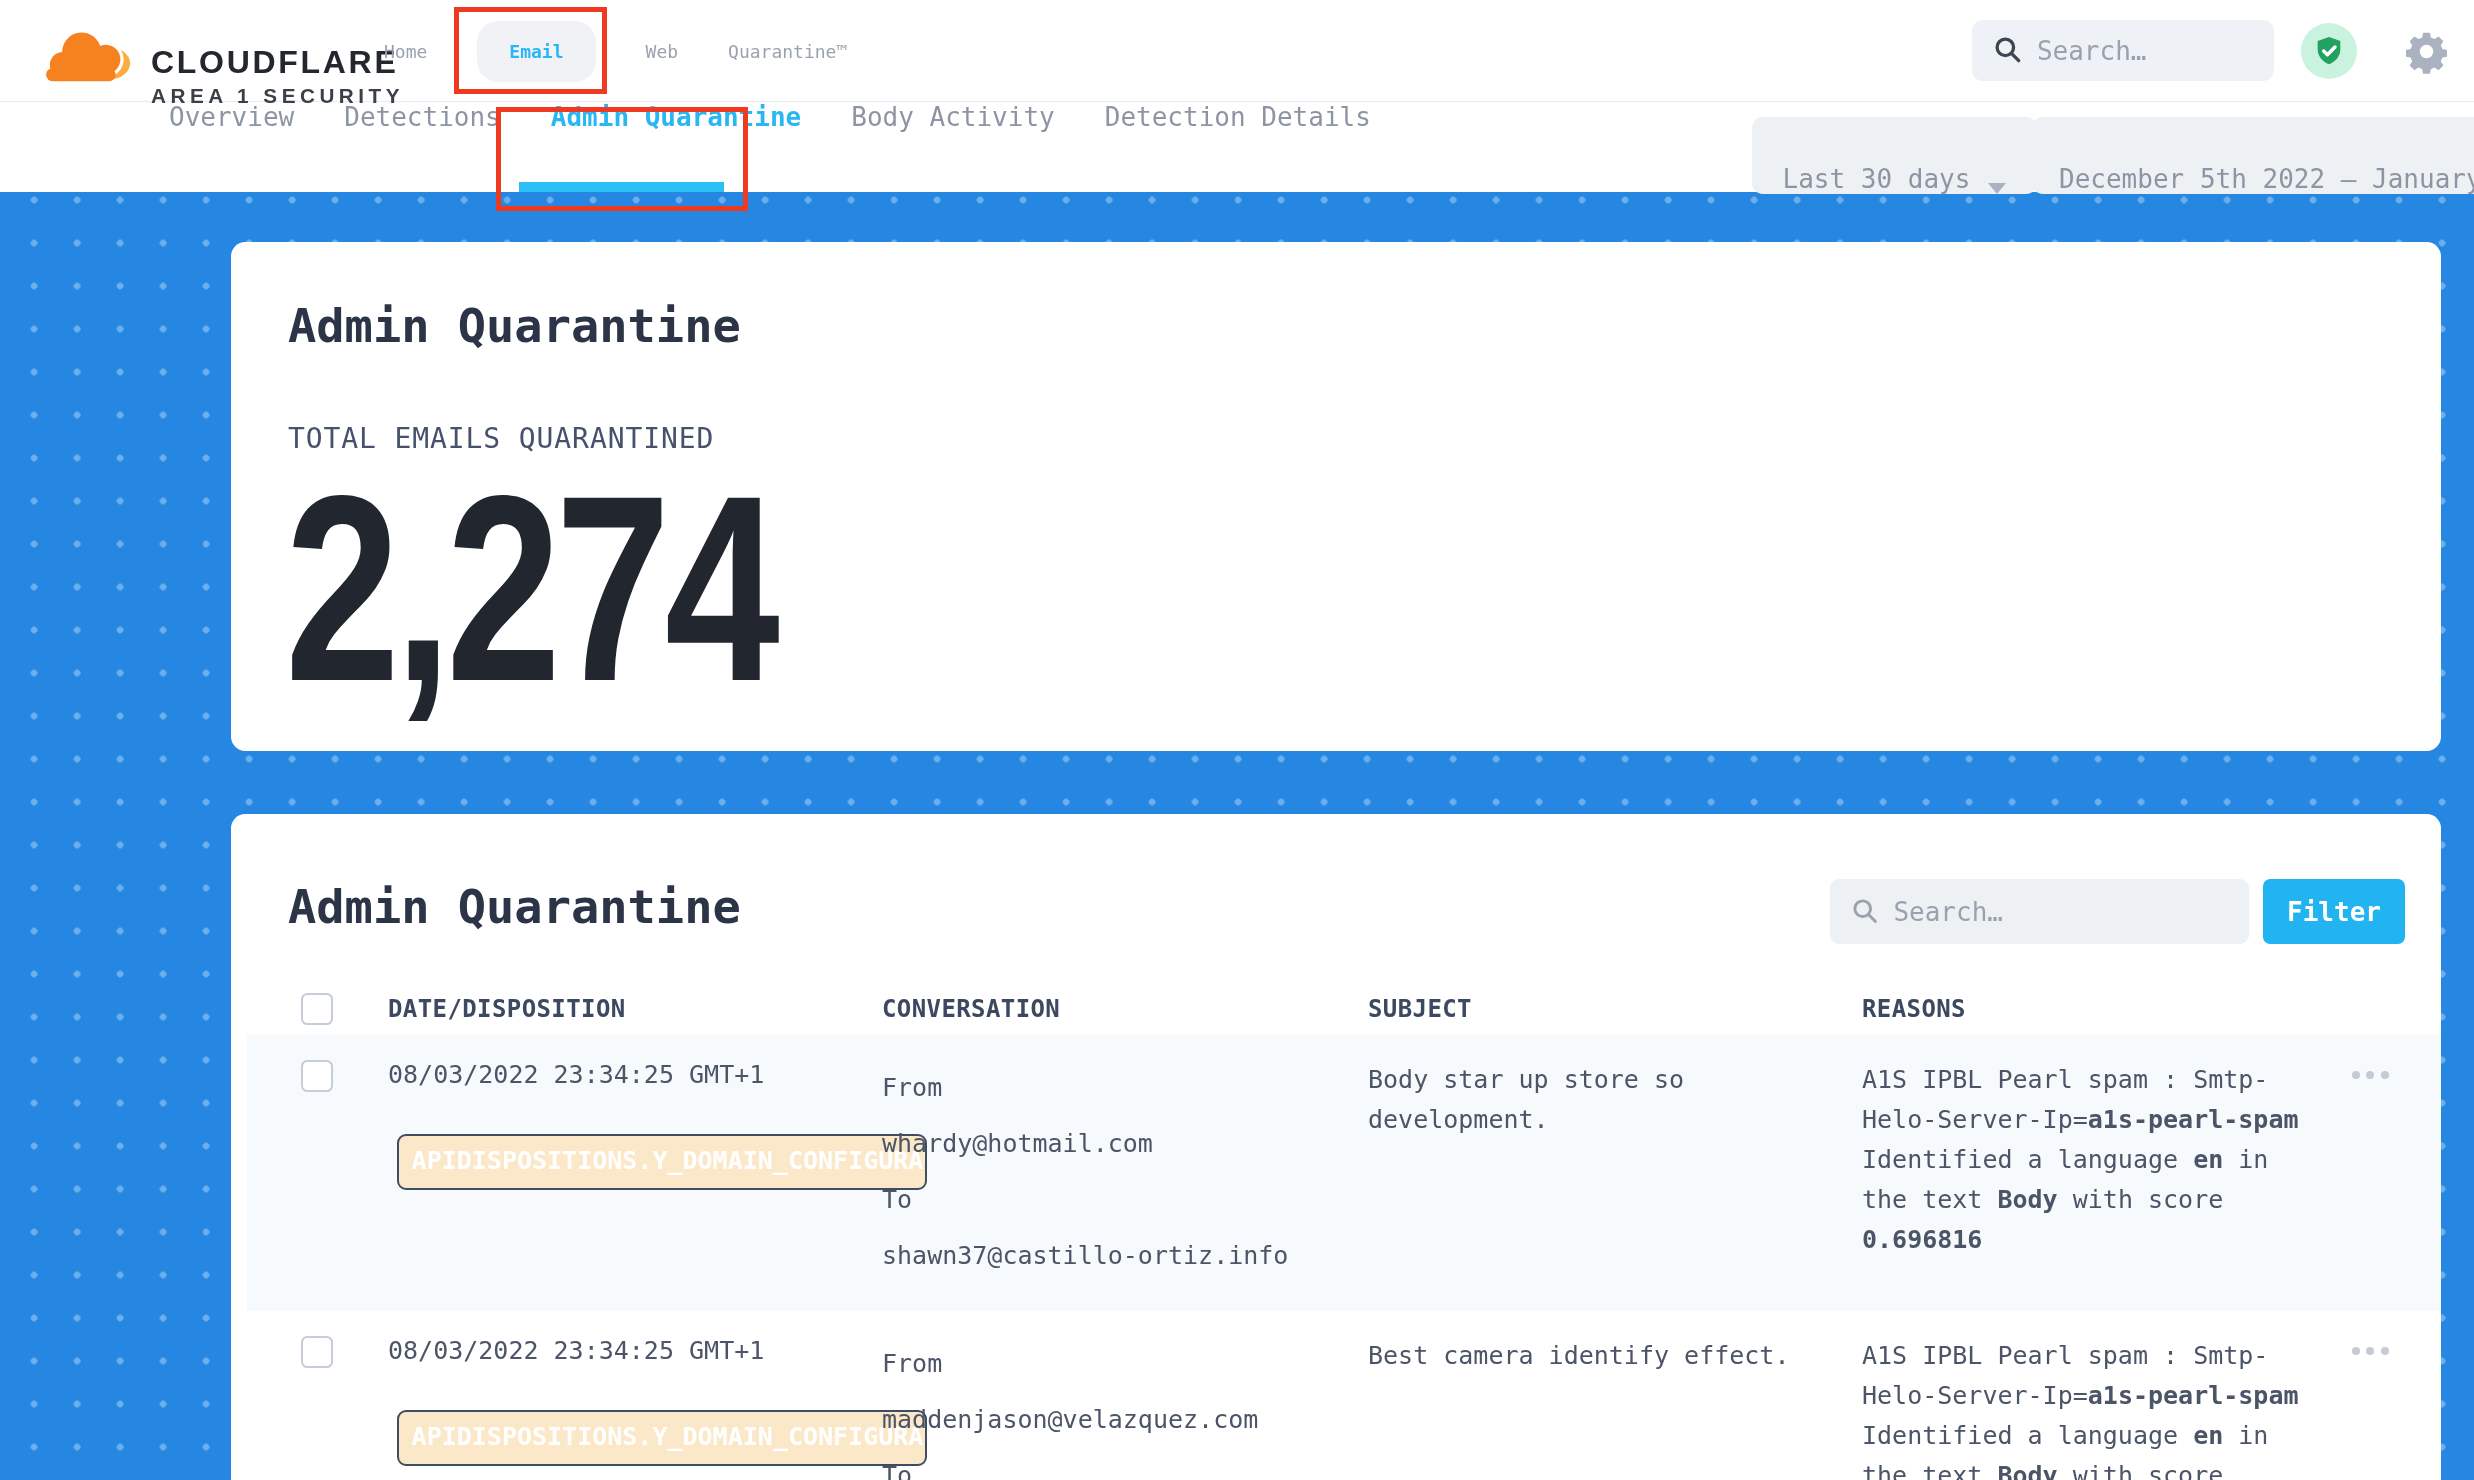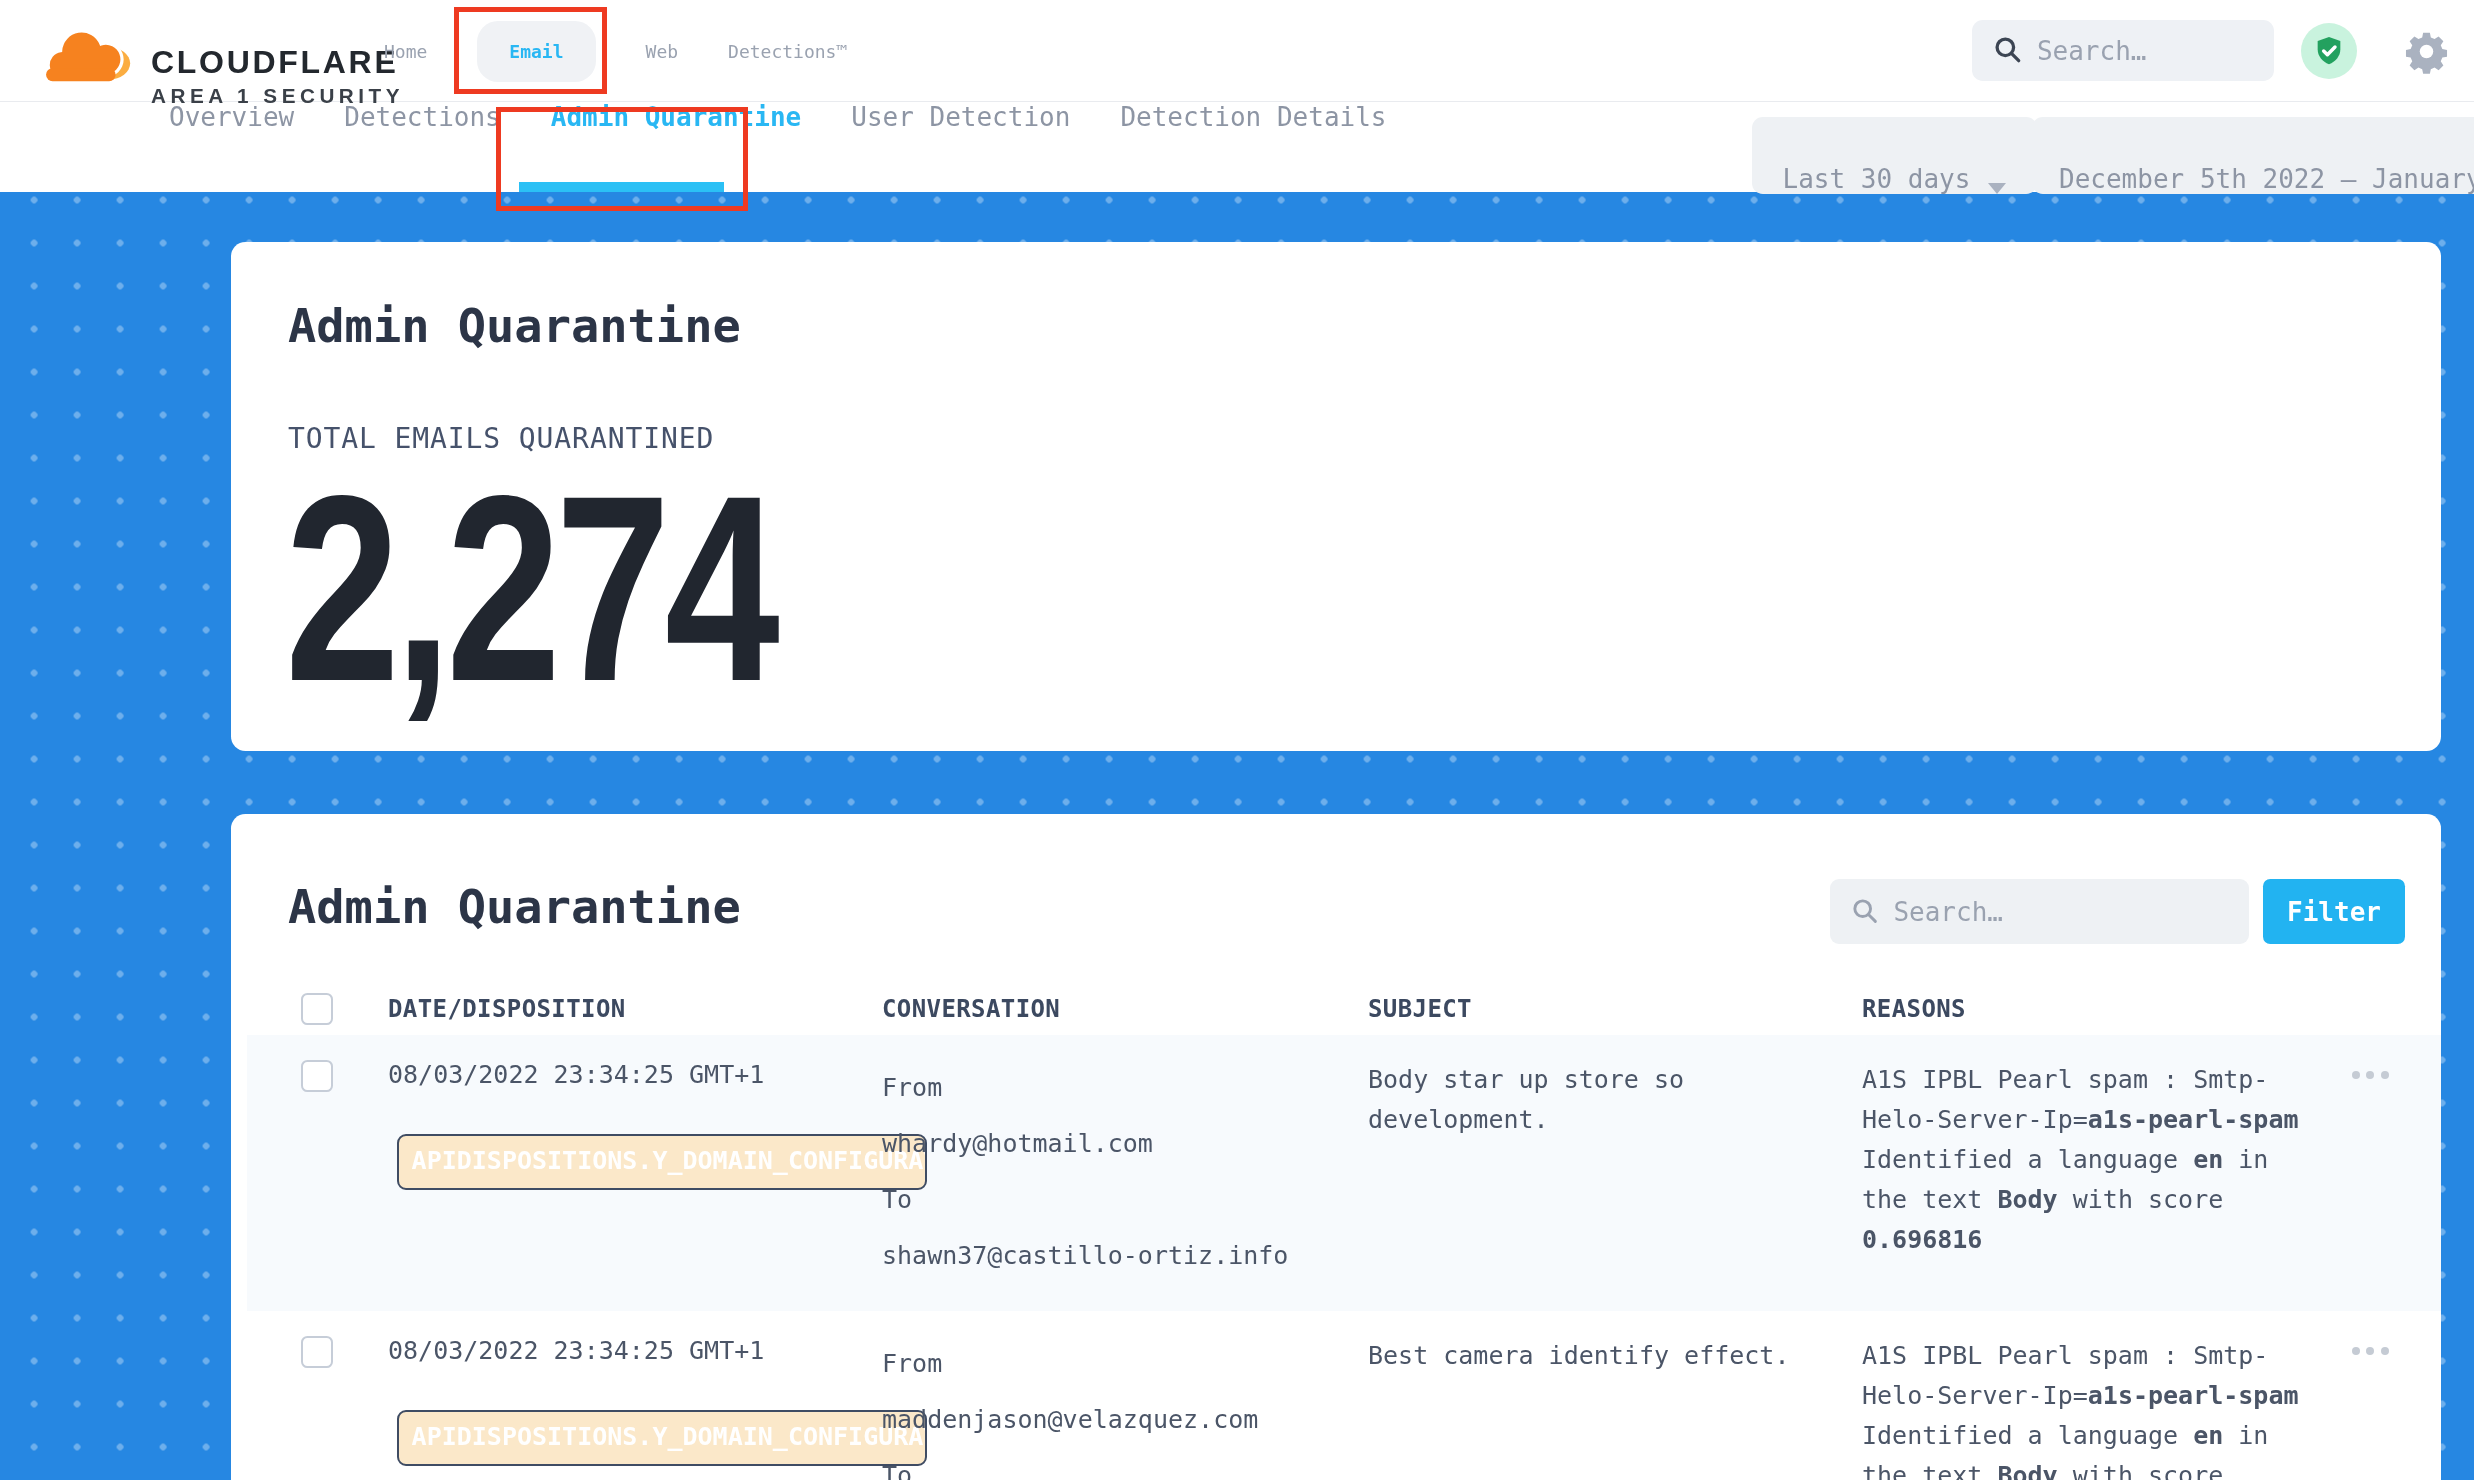--- a/index.html
+++ b/index.html
@@ -101,21 +101,21 @@
       <span class="brand-text">
         <div class="brand-line1">CLOUDFLARE</div>
         <div class="brand-line2">AREA 1 SECURITY</div>
       </span>
     </div>
 
     <div class="top-nav">
       <span class="top-nav-item">Home</span>
       <span class="top-nav-item active">Email</span>
       <span class="top-nav-item">Web</span>
-      <span class="top-nav-item">Detections™</span>
+      <span class="top-nav-item">Quarantine™</span>
     </div>
     <div class="anno-email"></div>
 
     <div class="top-search">
       <span>
         <svg width="30.5" height="30.5" viewBox="0 0 24 24" fill="none">
           <circle cx="10.5" cy="10.5" r="6.5" stroke="#3c4553" stroke-width="2.6"></circle>
           <line x1="15.5" y1="15.5" x2="21" y2="21" stroke="#3c4553" stroke-width="2.6" stroke-linecap="round"></line>
         </svg>
       </span>
@@ -135,21 +135,21 @@
         <circle cx="12" cy="12" r="3.6" fill="#fff"></circle>
       </svg>
     </div>
   </div>
 
   <div class="subnav">
     <div class="subnav-tabs">
       <span class="subnav-tab">Overview</span>
       <span class="subnav-tab">Detections</span>
       <span class="subnav-tab active">Admin Quarantine</span>
-      <span class="subnav-tab">User Detection</span>
+      <span class="subnav-tab">Body Activity</span>
       <span class="subnav-tab">Detection Details</span>
     </div>
     <div class="subnav-underline"></div>
     <div class="anno-aq"></div>
 
     <div class="range-pill range-quick">
       <span>Last 30 days</span>
       <span class="caret-down"></span>
     </div>
     <div class="range-pill range-dates">

